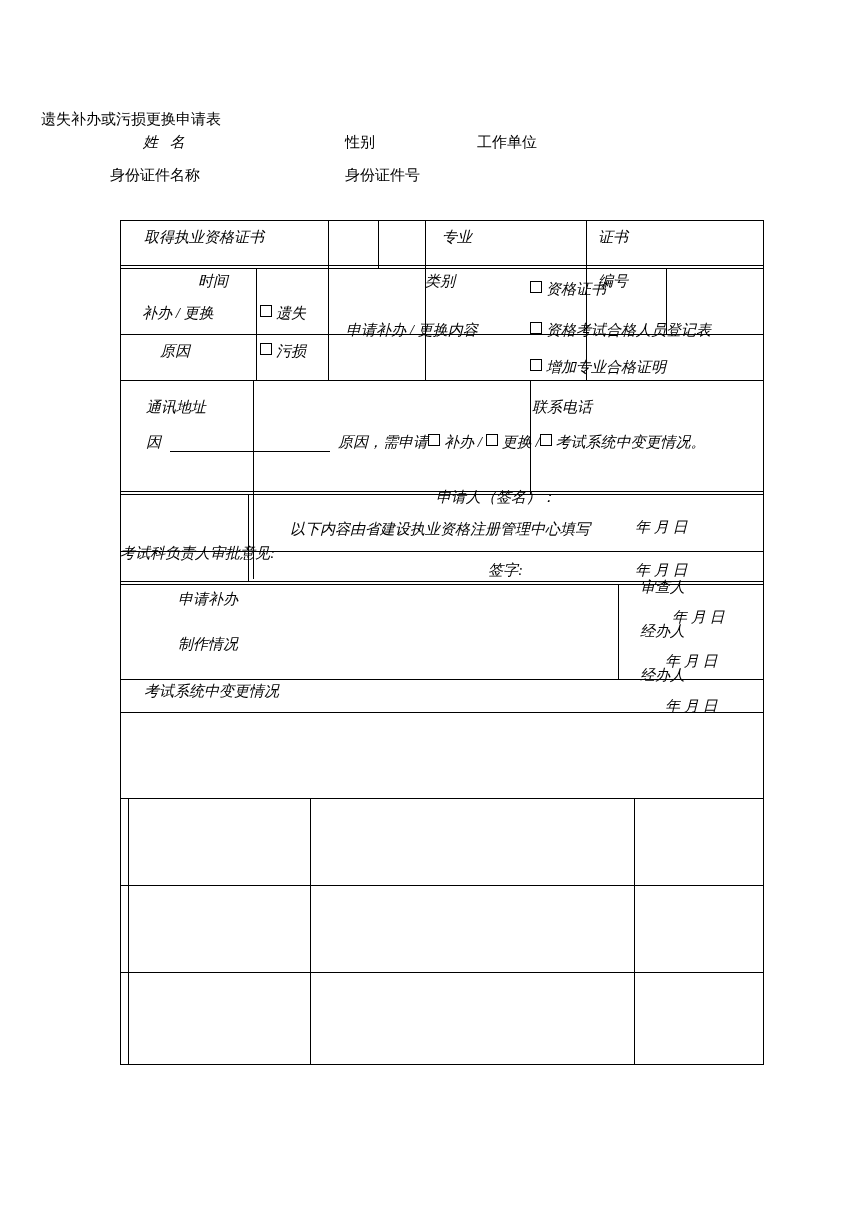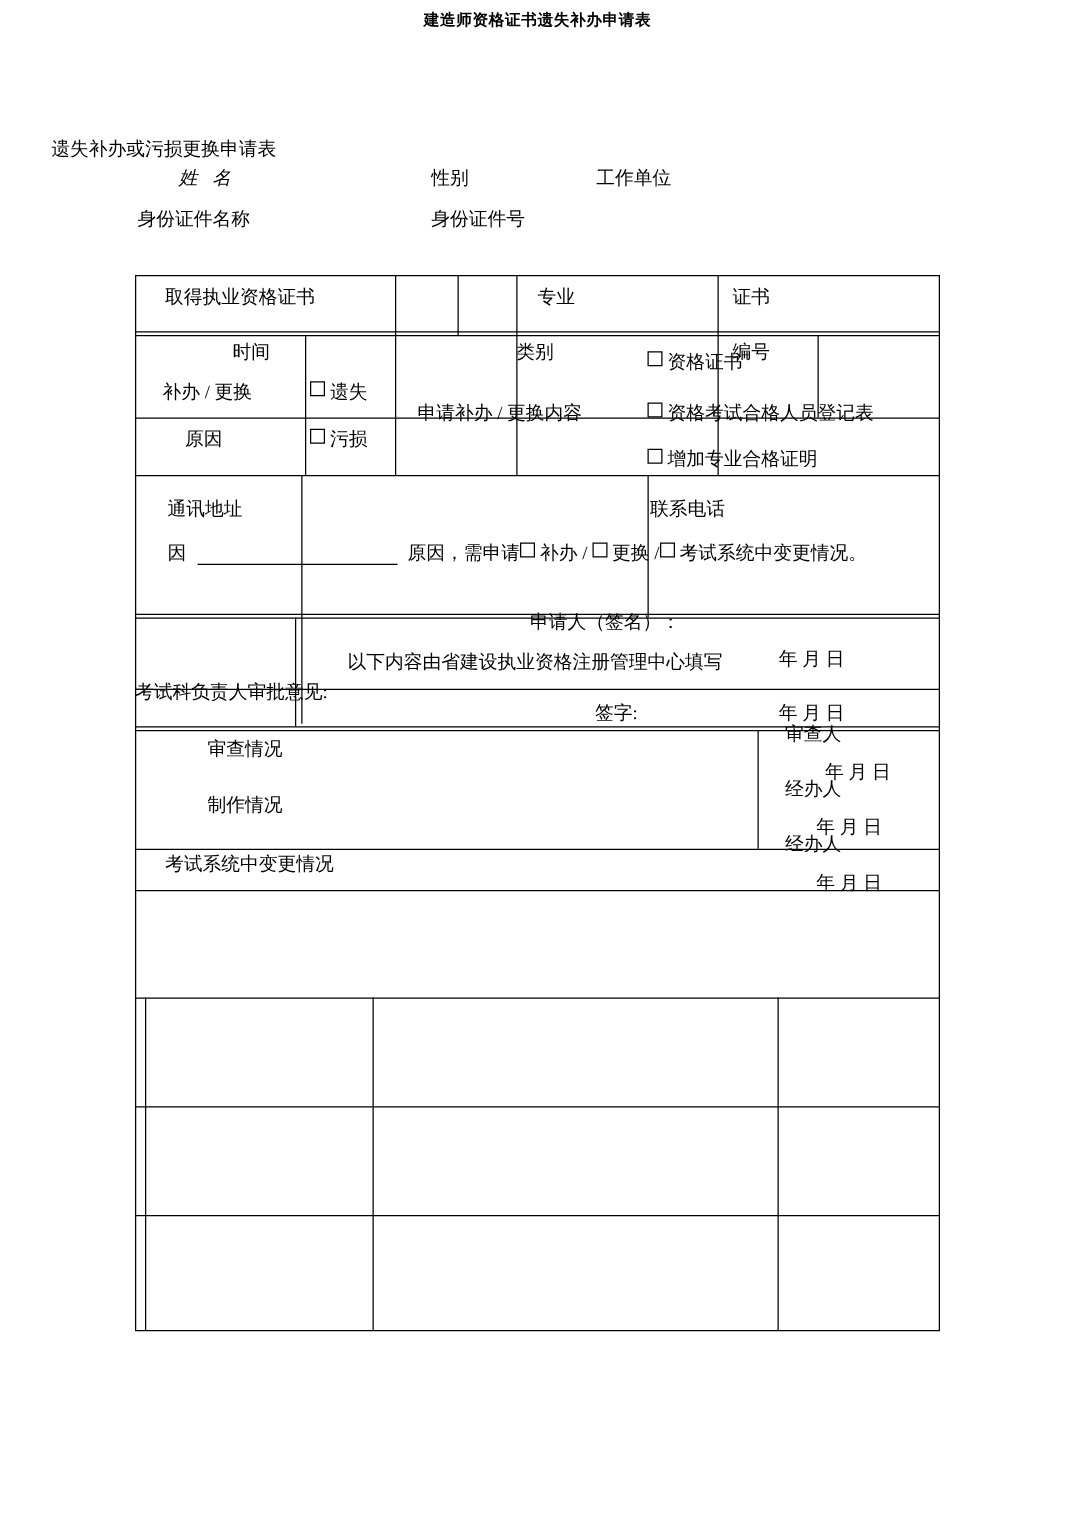--- a/index.html
+++ b/index.html
@@ -59,23 +59,24 @@
   .row1-name  { top: 133px; left: 143px; letter-spacing: 4px; font-style: italic; }
   .row1-sex   { top: 133px; left: 345px; }
   .row1-unit  { top: 133px; left: 477px; }
   .row2-idtype{ top: 166px; left: 110px; }
   .row2-idno  { top: 166px; left: 345px; }
 
   
   .tbl {
     position: absolute;
     top: 220px;
-    left: 108px;
+    left: 120px;
     width: 644px;
     height: 845px;
+    font-style: italic;
   }
   .line {
     position: absolute;
     background: #000000;
   }
   .h { height: 1px; }
   .v { width: 1px; }
 
   .cell {
     position: absolute;
@@ -94,21 +95,20 @@
     position: absolute;
     background: #000;
     height: 1px;
   }
 </style>
 </head>
 <body>
 
 <div class="page">
 
-  <div class="header-title">建造师资格证书遗失补办申请表</div>
 
   <div class="doc-subtitle">遗失补办或污损更换申请表</div>
 
   <div class="fld row1-name">姓 名</div>
   <div class="fld row1-sex">性别</div>
   <div class="fld row1-unit">工作单位</div>
   <div class="fld row2-idtype">身份证件名称</div>
   <div class="fld row2-idno">身份证件号</div>
 
   <div class="tbl">
@@ -193,21 +193,21 @@
     <div class="cell" style="top:268px; left:316px;">申请人（签名）：</div>
     <div class="cell" style="top:298px; left:515px;">年      月      日</div>
 
     <div class="cell" style="top:300px; left:170px;">以下内容由省建设执业资格注册管理中心填写</div>
 
     <div class="cell" style="top:324px; left:0px;">考试科负责人审批意见:</div>
     <div class="cell" style="top:341px; left:368px;">签字:</div>
     <div class="cell" style="top:341px; left:515px;">年      月      日</div>
 
     <div class="cell" style="top:358px; left:520px;">审查人</div>
-    <div class="cell" style="top:370px; left:58px;">审查情况</div>
+    <div class="cell" style="top:370px; left:58px;">申请补办</div>
     <div class="cell" style="top:388px; left:552px;">年    月    日</div>
 
     <div class="cell" style="top:402px; left:520px;">经办人</div>
     <div class="cell" style="top:415px; left:58px;">制作情况</div>
     <div class="cell" style="top:432px; left:545px;">年    月    日</div>
 
     <div class="cell" style="top:446px; left:520px;">经办人</div>
     <div class="cell" style="top:462px; left:24px;">考试系统中变更情况</div>
     <div class="cell" style="top:477px; left:545px;">年    月    日</div>
 

